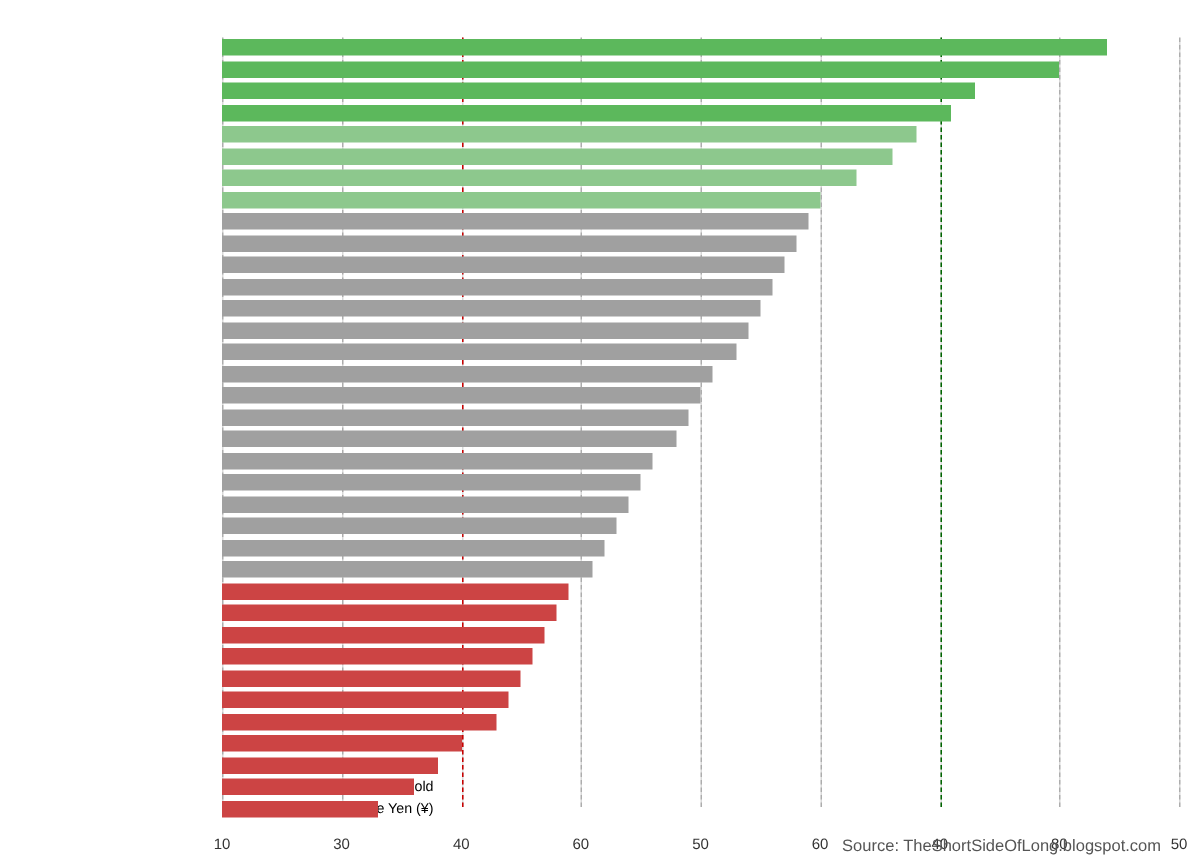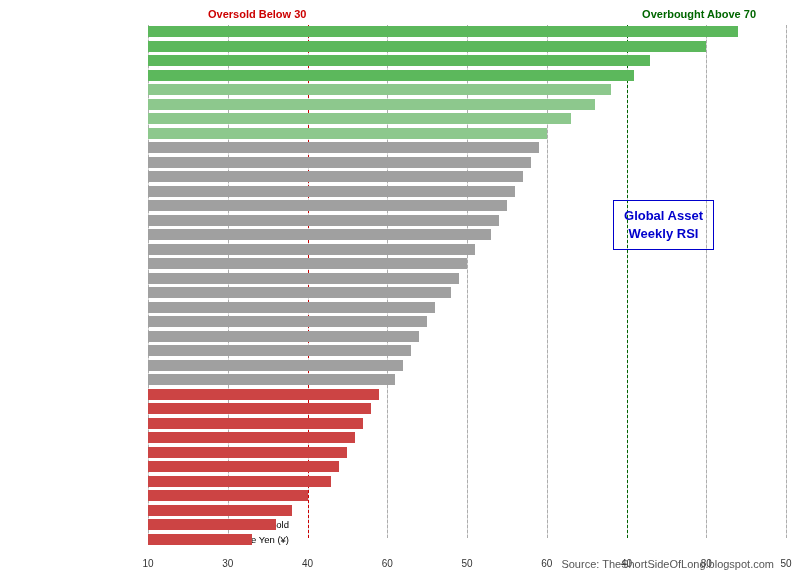--- a/index.html
+++ b/index.html
@@ -122,24 +122,20 @@
       top: 0;
       bottom: 0;
       border-left: 1px dashed #006600;
     }
   </style>
 </head>
 <body>
 
 <div class="chart-container">
 
-  <div style="position:absolute; top:8px; left:148px; right:8px; height:20px;">
-    <span class="oversold-label" style="left:60px;">Oversold Below 30</span>
-    <span class="overbought-label" style="right:30px;">Overbought Above 70</span>
-  </div>
 
   <div class="chart-area" id="chart-area">
   <div class="grid-line" style="left: 0%;"></div>
       <div class="grid-line" style="left: 12.5%;"></div>
       <div class="grid-line" style="left: 25%;"></div>
       <div class="grid-line" style="left: 37.5%;"></div>
       <div class="grid-line" style="left: 50%;"></div>
       <div class="grid-line" style="left: 62.5%;"></div>
       <div class="grid-line" style="left: 75%;"></div>
       <div class="grid-line" style="left: 87.5%;"></div>
@@ -369,19 +365,16 @@
       <div class="x-tick" style="position: absolute; left: 12.5%; transform: translateX(-50%);">30</div>
       <div class="x-tick" style="position: absolute; left: 25%; transform: translateX(-50%);">40</div>
       <div class="x-tick" style="position: absolute; left: 37.5%; transform: translateX(-50%);">60</div>
       <div class="x-tick" style="position: absolute; left: 50%; transform: translateX(-50%);">50</div>
       <div class="x-tick" style="position: absolute; left: 62.5%; transform: translateX(-50%);">60</div>
       <div class="x-tick" style="position: absolute; left: 75%; transform: translateX(-50%);">40</div>
       <div class="x-tick" style="position: absolute; left: 87.5%; transform: translateX(-50%);">80</div>
       <div class="x-tick" style="position: absolute; left: 100%; transform: translateX(-50%);">50</div>
     </div>
 
-  <div class="legend-box">
-    <div class="legend-text">Global Asset<br>Weekly RSI</div>
-  </div>
 
   <div class="source-text">Source: TheShortSideOfLong.blogspot.com</div>
 
 </div>
 
 </body></html>

